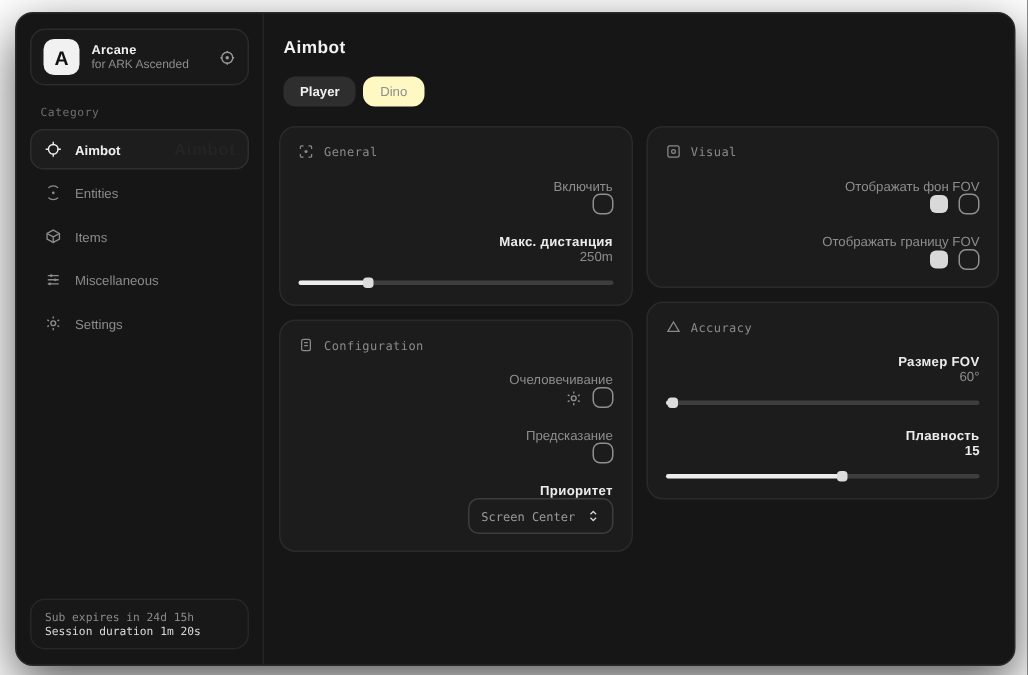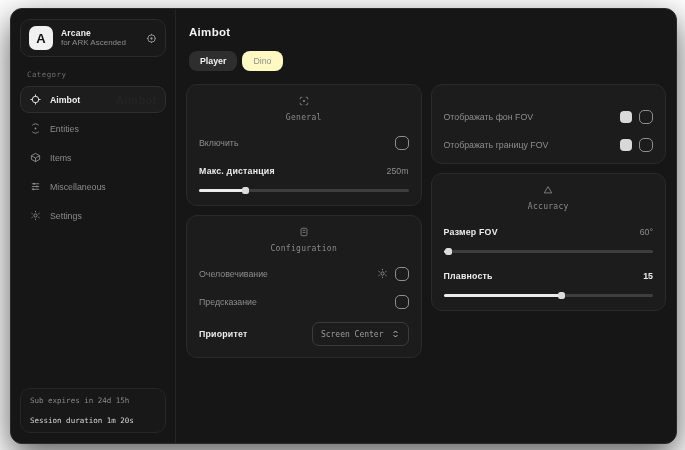--- a/index.html
+++ b/index.html
@@ -55,44 +55,44 @@
   .nav-item .nicon { display:flex; width:12px; justify-content:center; }
   .ghost {
     position:absolute; right:8px; color:#242424; font-size:11px; font-weight:bold;
     letter-spacing:.5px; pointer-events:none;
   }
 
   .side-footer {
     margin-top:auto; border:1px solid #272727; border-radius:10px;
     padding:7px 9px; background:#181818;
   }
-  .sf-line1 { color:#8a8a8a; font-size:7.5px; margin-bottom:11px; }
+  .sf-line1 { color:#8a8a8a; font-size:7.5px; margin-bottom:0; }
   .sf-line2 { color:#d9d9d9; font-size:7.5px; font-weight:normal; }
 
   
   .main { flex:1; padding:12px 10px 10px 10px; display:flex; flex-direction:column; }
   .page-title { color:#f2f2f2; font-size:11.5px; font-weight:bold; margin:5px 0 0 3px; letter-spacing:.3px; }
   .tabs { display:flex; gap:5px; margin:13px 0 0 3px;align-items:flex-end; }
   .tab {
     font-size:8.8px; padding:5px 11px; border-radius:8px; cursor:pointer;
     background:#fef9c3; color:#8f8f8f;
   }
   .tab.active { background:#2e2e2e; color:#f2f2f2; font-weight:bold; }
 
   .cols { display:flex; gap:9px; margin-top:13px; align-items:flex-start; }
   .col { flex:1; display:flex; flex-direction:column; gap:9px; min-width:0; }
 
   .card {
     background:#1c1c1c; border:1px solid #2a2a2a; border-radius:11px;
     padding:11px 12px;
   }
-  .card-head { display:flex; align-items:center; gap:7px; color:#8a8a8a; font-size:8px; letter-spacing:.3px;flex-direction:column; }
+  .card-head { display:flex; align-items:center; gap:7px; color:#8a8a8a; font-size:8px; letter-spacing:.3px; }
   .card-head .picon { display:flex; }
 
-  .row { display:flex; align-items:center; justify-content:space-between; margin-top:13px; min-height:15px; }
+  .row { display:flex; align-items:flex-end; justify-content:space-between; margin-top:13px; min-height:15px;flex-direction:column; }
   .lbl-dim { color:#8d8d8d; font-size:8.8px; }
   .lbl-bright { color:#ececec; font-size:8.8px; font-weight:bold; letter-spacing:.2px; }
   .val-dim { color:#8d8d8d; font-size:8.8px; }
   .val-bright { color:#ececec; font-size:8.8px; font-weight:bold; }
 
   .checkbox {
     width:14px; height:14px; border:1.6px solid #8f8f8f; border-radius:5px;
     background:transparent; cursor:pointer; flex:0 0 14px;
   }
   .swatch { width:12px; height:12px; border-radius:4px; cursor:pointer; flex:0 0 12px; }
@@ -283,20 +283,29 @@
                 </svg>
               </span>
             </span>
           </div>
         </div>
       </div>
 
       <div class="col">
 
         <div class="card">
+          <div class="card-head mono">
+            <span class="picon">
+              <svg width="10" height="10" viewBox="0 0 24 24" fill="none" stroke="currentColor" stroke-width="2">
+                <rect x="3" y="3" width="18" height="18" rx="3"></rect>
+                  <circle cx="12" cy="12" r="3"></circle>
+              </svg>
+            </span>
+            <span>Visual</span>
+          </div>
 
           <div class="row">
             <span class="lbl-dim">Отображать фон FOV</span>
             <span class="ctl-cluster">
               <span class="swatch" style="background: rgb(217, 217, 217);"></span>
               <span class="checkbox"></span>
             </span>
           </div>
 
           <div class="row">

